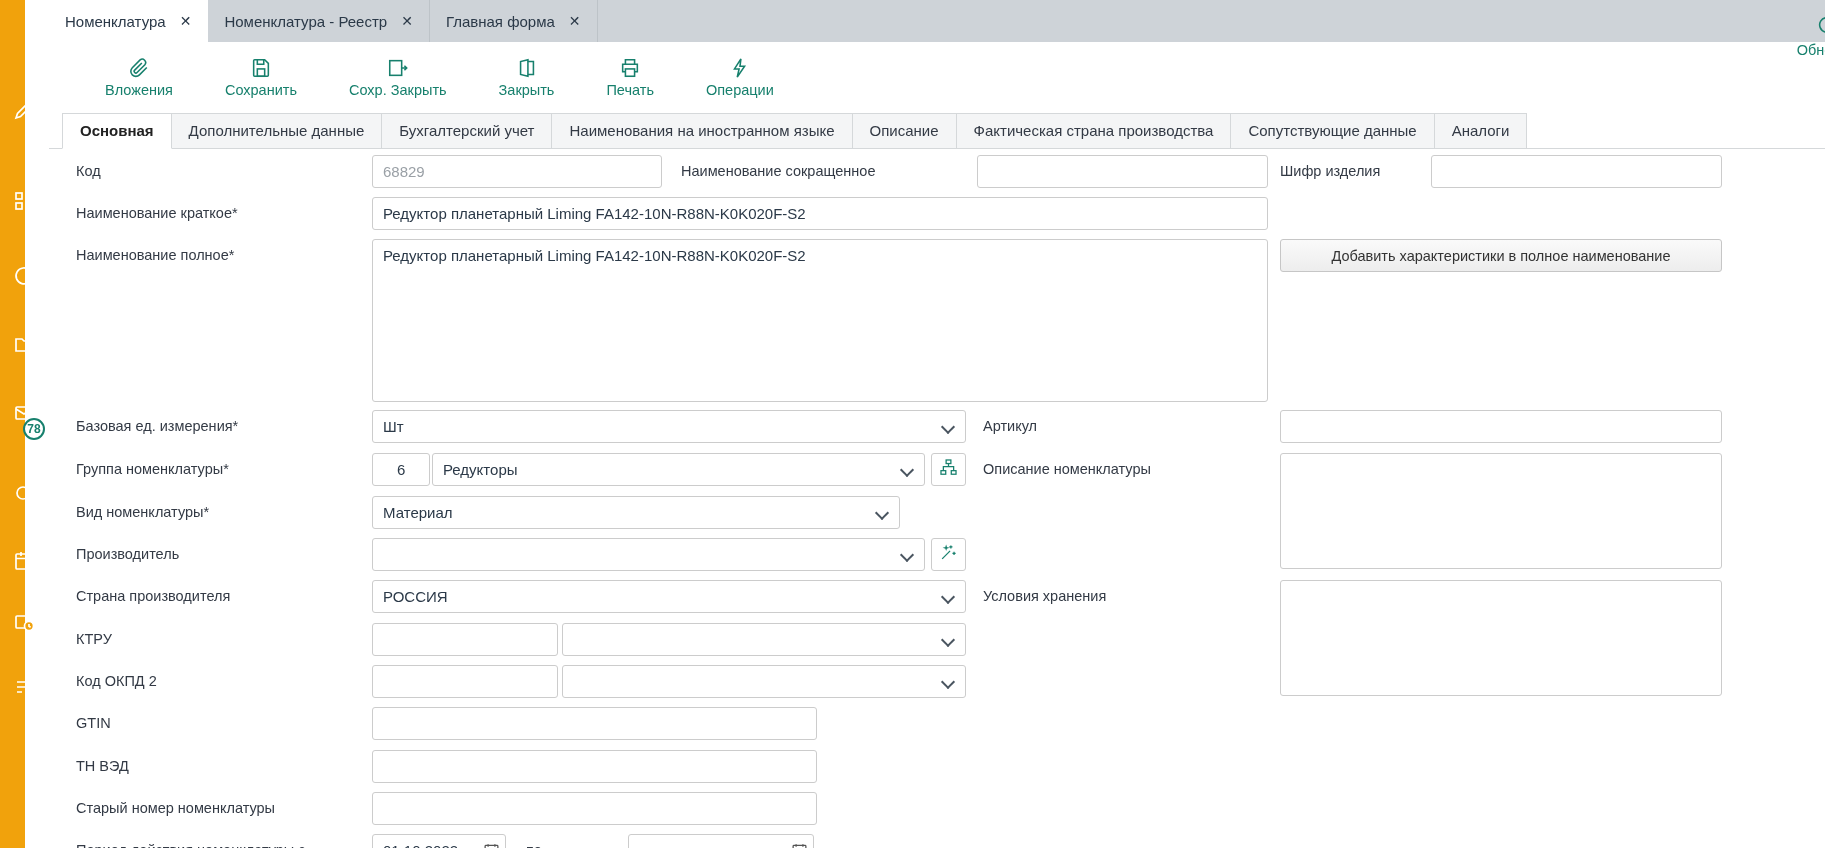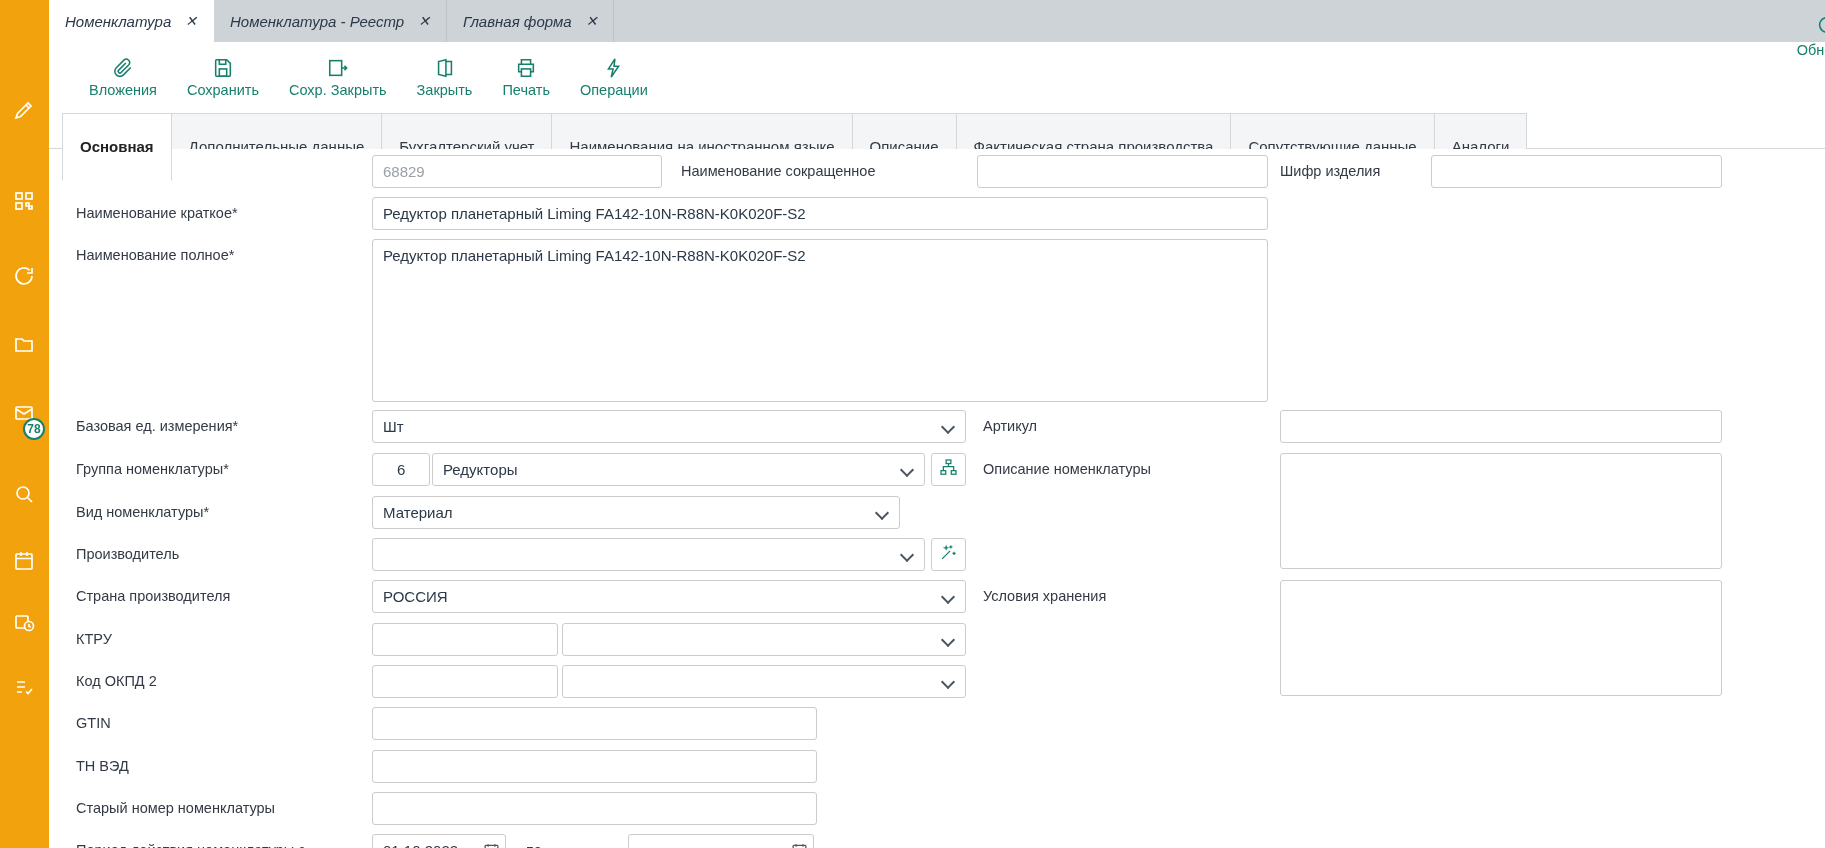--- a/index.html
+++ b/index.html
@@ -1,52 +1,52 @@
 <!DOCTYPE html>
 <html><head>
 <meta charset="utf-8">
 <style>
   html,body{margin:0;padding:0;}
   body{width:1825px;height:848px;overflow:hidden;background:#fff;
        font-family:"Liberation Sans",sans-serif;color:#333a45;}
   #app{position:relative;width:1825px;height:848px;}
 
   
-  .sidebar{position:absolute;left:0;top:0;width:49px;height:848px;background:#f1a20c;z-index:5;}
+  .sidebar{position:absolute;left:0;top:0;width:25px;height:848px;background:#f1a20c;z-index:5;}
   .side-ic{position:absolute;left:12px;width:24px;height:24px;cursor:pointer;}
   .side-ic svg{display:block;width:24px;height:24px;}
   .badge{position:absolute;left:23px;width:22px;height:22px;border-radius:50%;
          background:#fff;border:2px solid #17806d;color:#17806d;font-size:12px;font-weight:bold;
          display:flex;align-items:center;justify-content:center;box-sizing:border-box;z-index:6;}
 
   
   .main{position:absolute;left:49px;top:0;width:1776px;height:848px;background:#fff;}
 
   
-  .tabbar{position:absolute;top:0;left:0;right:0;height:42px;background:#ced3d8;display:flex;align-items:stretch;font-style:italic;}
+  .tabbar{position:absolute;top:0;left:0;right:0;height:42px;background:#ced3d8;display:flex;align-items:stretch;}
   .wtab{display:flex;align-items:center;padding:0 16px;font-size:15px;color:#2b3948;
         border-right:1px solid #bdc3c8;cursor:pointer;white-space:nowrap;}
   .wtab.active{background:#fff;border-right:1px solid #fff;}
   .wtab .x{margin-left:14px;font-size:14px;color:#2b3948;cursor:pointer;}
 
   
   .toolbar{position:absolute;top:42px;left:0;right:0;height:71px;background:#fff;
-           display:flex;align-items:center;padding-left:40px;gap:30px;box-sizing:border-box;}
+           display:flex;align-items:center;padding-left:56px;gap:52px;box-sizing:border-box;}
   .tbi{display:flex;flex-direction:column;align-items:center;gap:3px;color:#17806d;
        font-size:14.5px;cursor:pointer;white-space:nowrap;}
   .tbi svg{width:22px;height:22px;display:block;}
   .tb-right{position:absolute;left:1718px;top:0;height:71px;width:95px;display:flex;
             flex-direction:column;align-items:center;justify-content:center;gap:3px;
             color:#17806d;font-size:14.5px;cursor:pointer;}
   .tb-right svg{width:22px;height:22px;margin-left:24px;}
 
   
   .subtabs{position:absolute;top:113px;left:0;right:0;height:35px;display:flex;
            padding-left:13px;border-bottom:1px solid #d5d8da;background:#fff;box-sizing:content-box;}
-  .stab{height:34px;line-height:34px;padding:16px 17px;font-size:15px;color:#333a45;
+  .stab{height:34px;line-height:34px;padding:0 17px;font-size:15px;color:#333a45;
         background:#f4f5f6;border:1px solid #d5d8da;border-left:none;margin-bottom:-1px;
         cursor:pointer;white-space:nowrap;box-sizing:content-box;}
   .stab:first-child{border-left:1px solid #d5d8da;}
   .stab.active{background:#fff;border-bottom-color:#fff;font-weight:bold;color:#222;z-index:2;}
 
   
   .form{position:absolute;top:149px;left:0;right:0;bottom:0;background:#fff;overflow:hidden;}
   .lbl{position:absolute;font-size:14.5px;color:#333a45;white-space:nowrap;}
   .inp{position:absolute;height:33px;border:1px solid #ccc;border-radius:3px;background:#fff;
        font-family:inherit;font-size:15px;color:#2b3948;padding:0 10px;box-sizing:border-box;outline:none;}
@@ -231,20 +231,21 @@
       <span class="lbl" style="left:632px;top:14px">Наименование сокращенное</span>
       <input class="inp" style="left: 928px; top: 6px; width: 291px;">
       <span class="lbl" style="left:1231px;top:14px">Шифр изделия</span>
       <input class="inp" style="left: 1382px; top: 6px; width: 291px;">
 
       <span class="lbl" style="left:27px;top:56px">Наименование краткое*</span>
       <input class="inp" style="left: 323px; top: 48px; width: 896px;" value="Редуктор планетарный Liming FA142-10N-R88N-K0K020F-S2">
 
       <span class="lbl" style="left:27px;top:98px">Наименование полное*</span>
       <textarea class="ta" style="left: 323px; top: 90px; width: 896px; height: 163px;">Редуктор планетарный Liming FA142-10N-R88N-K0K020F-S2</textarea>
+      <button class="btn-add" style="top:90px">Добавить характеристики в полное наименование</button>
 
       <span class="lbl" style="left:27px;top:269px">Базовая ед. измерения*</span>
       <div class="sel" style="left:323px;top:261px;width:594px">
         <span>Шт</span>
         <span class="chev"></span>
       </div>
       <span class="lbl" style="left:934px;top:269px">Артикул</span>
       <input class="inp" style="left: 1231px; top: 261px; width: 442px;">
 
       <span class="lbl" style="left:27px;top:312px">Группа номенклатуры*</span>

